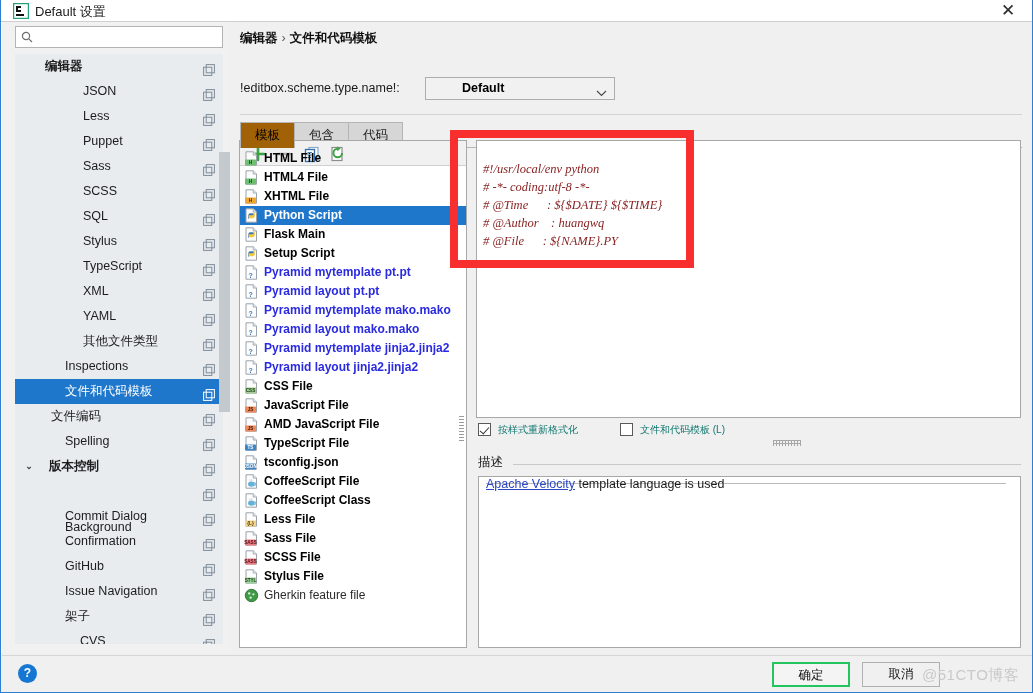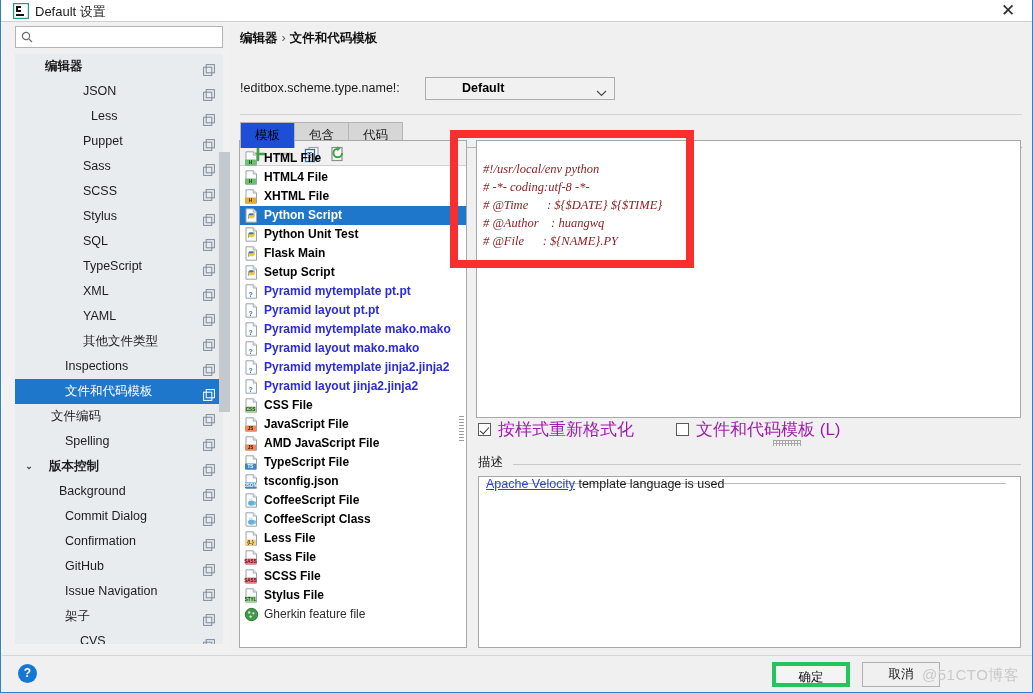--- a/index.html
+++ b/index.html
@@ -148,21 +148,21 @@
     height: 26px; line-height: 25px;
     padding: 0 14px;
     font-size: 12.5px; color: #1a1a1a;
     background: #d6d6d6;
     border: 1px solid #b5b5b5;
     border-bottom: none;
     margin-right: -1px;
     cursor: pointer;
   }
   .tab.active {
-    background: #1d4ed8;
+    background: #a16207;
     color: #000;
     z-index: 2;
   }
   .tabs-underline {
     position: absolute; left: 8px; top: 125px;
     width: 782px; height: 1px; background: #b5b5b5;
   }
 
   
   .filelist-box {
@@ -233,21 +233,21 @@
     font-size: 12.5px;
     line-height: 18px;
     color: #8a2222;
     white-space: pre;
   }
 
   .opt-row { position: absolute; left: 477px; top: 422px; }
   .chk {
     position: relative; float: left;
     margin-right: 42px;
-    font-size: 17px; color: #a21caf;
+    font-size: 10px; color: #0f766e;
     cursor: pointer; white-space: nowrap;
     height: 18px; line-height: 16px;
   }
   .chk .box {
     position: relative; float: left;
     width: 13px; height: 13px;
     margin-right: 7px; margin-top: 1px;
     background: #ffffff;
     border: 1px solid #5a5a5a;
   }
@@ -322,21 +322,21 @@
     position: absolute; top: 6px;
     width: 78px; height: 25px;
     line-height: 23px; text-align: center;
     font-size: 12.5px; color: #111;
     background: #f0f0f0;
     border: 1px solid #b0b0b0;
     cursor: pointer;
   }
   .btn.primary {
     left: 770px;
-    border: 4px solid #22c55e;
+    border: 2px solid #22c55e;
     background: #f4f4f4;
   }
   .btn.secondary { left: 860px; }
   .watermark {
     position: absolute; left: 920px; top: 10px;
     font-size: 15px;
     color: #c9c9c9;
     white-space: nowrap;
     letter-spacing: 0.5px;
   }
@@ -384,21 +384,21 @@
             </svg></span>
         </div>
         <div class="tree-row">
           <span class="lbl" style="left: 68px;">JSON</span>
           <span class="copyicon"><svg width="12" height="12" viewBox="0 0 12 12">
               <rect x="3.2" y="0.6" width="8.2" height="8.2" fill="none" stroke="#7f8c99" stroke-width="1"></rect>
               <rect x="0.6" y="3.2" width="8.2" height="8.2" fill="none" stroke="#7f8c99" stroke-width="1"></rect>
             </svg></span>
         </div>
         <div class="tree-row">
-          <span class="lbl" style="left: 76px;">Less</span>
+          <span class="lbl" style="left: 68px;">Less</span>
           <span class="copyicon"><svg width="12" height="12" viewBox="0 0 12 12">
               <rect x="3.2" y="0.6" width="8.2" height="8.2" fill="none" stroke="#7f8c99" stroke-width="1"></rect>
               <rect x="0.6" y="3.2" width="8.2" height="8.2" fill="none" stroke="#7f8c99" stroke-width="1"></rect>
             </svg></span>
         </div>
         <div class="tree-row">
           <span class="lbl" style="left: 68px;">Puppet</span>
           <span class="copyicon"><svg width="12" height="12" viewBox="0 0 12 12">
               <rect x="3.2" y="0.6" width="8.2" height="8.2" fill="none" stroke="#7f8c99" stroke-width="1"></rect>
               <rect x="0.6" y="3.2" width="8.2" height="8.2" fill="none" stroke="#7f8c99" stroke-width="1"></rect>
@@ -412,28 +412,28 @@
             </svg></span>
         </div>
         <div class="tree-row">
           <span class="lbl" style="left: 68px;">SCSS</span>
           <span class="copyicon"><svg width="12" height="12" viewBox="0 0 12 12">
               <rect x="3.2" y="0.6" width="8.2" height="8.2" fill="none" stroke="#7f8c99" stroke-width="1"></rect>
               <rect x="0.6" y="3.2" width="8.2" height="8.2" fill="none" stroke="#7f8c99" stroke-width="1"></rect>
             </svg></span>
         </div>
         <div class="tree-row">
+          <span class="lbl" style="left: 68px;">SQL</span>
+          <span class="copyicon"><svg width="12" height="12" viewBox="0 0 12 12">
+              <rect x="3.2" y="0.6" width="8.2" height="8.2" fill="none" stroke="#7f8c99" stroke-width="1"></rect>
+              <rect x="0.6" y="3.2" width="8.2" height="8.2" fill="none" stroke="#7f8c99" stroke-width="1"></rect>
+            </svg></span>
+        </div>
+        <div class="tree-row">
           <span class="lbl" style="left: 68px;">Stylus</span>
-          <span class="copyicon"><svg width="12" height="12" viewBox="0 0 12 12">
-              <rect x="3.2" y="0.6" width="8.2" height="8.2" fill="none" stroke="#7f8c99" stroke-width="1"></rect>
-              <rect x="0.6" y="3.2" width="8.2" height="8.2" fill="none" stroke="#7f8c99" stroke-width="1"></rect>
-            </svg></span>
-        </div>
-        <div class="tree-row">
-          <span class="lbl" style="left: 68px;">SQL</span>
           <span class="copyicon"><svg width="12" height="12" viewBox="0 0 12 12">
               <rect x="3.2" y="0.6" width="8.2" height="8.2" fill="none" stroke="#7f8c99" stroke-width="1"></rect>
               <rect x="0.6" y="3.2" width="8.2" height="8.2" fill="none" stroke="#7f8c99" stroke-width="1"></rect>
             </svg></span>
         </div>
         <div class="tree-row">
           <span class="lbl" style="left: 68px;">TypeScript</span>
           <span class="copyicon"><svg width="12" height="12" viewBox="0 0 12 12">
               <rect x="3.2" y="0.6" width="8.2" height="8.2" fill="none" stroke="#7f8c99" stroke-width="1"></rect>
               <rect x="0.6" y="3.2" width="8.2" height="8.2" fill="none" stroke="#7f8c99" stroke-width="1"></rect>
@@ -490,21 +490,21 @@
         </div>
         <div class="tree-row bold">
           <span class="caret">⌄</span>
           <span class="lbl" style="left: 34px;">版本控制</span>
           <span class="copyicon"><svg width="12" height="12" viewBox="0 0 12 12">
               <rect x="3.2" y="0.6" width="8.2" height="8.2" fill="none" stroke="#7f8c99" stroke-width="1"></rect>
               <rect x="0.6" y="3.2" width="8.2" height="8.2" fill="none" stroke="#7f8c99" stroke-width="1"></rect>
             </svg></span>
         </div>
         <div class="tree-row">
-          <span class="lbl" style="left: 44px;">Background</span>
+          <span class="lbl" style="left: 50px; margin-top: 36px;">Background</span>
           <span class="copyicon"><svg width="12" height="12" viewBox="0 0 12 12">
               <rect x="3.2" y="0.6" width="8.2" height="8.2" fill="none" stroke="#7f8c99" stroke-width="1"></rect>
               <rect x="0.6" y="3.2" width="8.2" height="8.2" fill="none" stroke="#7f8c99" stroke-width="1"></rect>
             </svg></span>
         </div>
         <div class="tree-row">
           <span class="lbl" style="left: 50px;">Commit Dialog</span>
           <span class="copyicon"><svg width="12" height="12" viewBox="0 0 12 12">
               <rect x="3.2" y="0.6" width="8.2" height="8.2" fill="none" stroke="#7f8c99" stroke-width="1"></rect>
               <rect x="0.6" y="3.2" width="8.2" height="8.2" fill="none" stroke="#7f8c99" stroke-width="1"></rect>
@@ -627,26 +627,20 @@
               <path d="M9.2 0.8 v3.3 h3.3" fill="#dfe4e8" stroke="#9aa3ab" stroke-width="0.8"></path>
               <rect x="1" y="8.4" width="11" height="6" rx="0.6" fill="#f0a830"></rect>
               <text x="6.5" y="13.2" font-size="4.6" font-family="Liberation Sans, sans-serif" font-weight="bold" fill="#3b2a05" text-anchor="middle">H</text>
             </svg></span><span>XHTML File</span></div>
         <div class="fl-row sel"><span class="fl-ico"><svg width="15" height="15" viewBox="0 0 15 15">
               <path d="M2 0.8 h7.2 l3.3 3.3 v10.1 h-10.5 z" fill="#fdfdfd" stroke="#9aa3ab" stroke-width="1"></path>
               <path d="M9.2 0.8 v3.3 h3.3" fill="#dfe4e8" stroke="#9aa3ab" stroke-width="0.8"></path>
               <path d="M4.3 7.2 a2 2 0 0 1 2-2 h2.4 a1.6 1.6 0 0 1 1.6 1.6 v1.4 h-3.6 a1.6 1.6 0 0 0-1.6 1.6 v0.9 h-0.8 z" fill="#3f77ad"></path>
               <path d="M10.7 8.2 a2 2 0 0 1-2 2 h-2.4 a1.6 1.6 0 0 1-1.6-1.6 v-1.4 h3.6 a1.6 1.6 0 0 0 1.6-1.6 v-0.9 h0.8 z" fill="#f2c83e"></path>
             </svg></span><span>Python Script</span></div>
-        <div class="fl-row"><span class="fl-ico"><svg width="15" height="15" viewBox="0 0 15 15">
-              <path d="M2 0.8 h7.2 l3.3 3.3 v10.1 h-10.5 z" fill="#fdfdfd" stroke="#9aa3ab" stroke-width="1"></path>
-              <path d="M9.2 0.8 v3.3 h3.3" fill="#dfe4e8" stroke="#9aa3ab" stroke-width="0.8"></path>
-              <path d="M4.3 7.2 a2 2 0 0 1 2-2 h2.4 a1.6 1.6 0 0 1 1.6 1.6 v1.4 h-3.6 a1.6 1.6 0 0 0-1.6 1.6 v0.9 h-0.8 z" fill="#3f77ad"></path>
-              <path d="M10.7 8.2 a2 2 0 0 1-2 2 h-2.4 a1.6 1.6 0 0 1-1.6-1.6 v-1.4 h3.6 a1.6 1.6 0 0 0 1.6-1.6 v-0.9 h0.8 z" fill="#f2c83e"></path>
-            </svg></span><span>Python Unit Test</span></div>
         <div class="fl-row"><span class="fl-ico"><svg width="15" height="15" viewBox="0 0 15 15">
               <path d="M2 0.8 h7.2 l3.3 3.3 v10.1 h-10.5 z" fill="#fdfdfd" stroke="#9aa3ab" stroke-width="1"></path>
               <path d="M9.2 0.8 v3.3 h3.3" fill="#dfe4e8" stroke="#9aa3ab" stroke-width="0.8"></path>
               <path d="M4.3 7.2 a2 2 0 0 1 2-2 h2.4 a1.6 1.6 0 0 1 1.6 1.6 v1.4 h-3.6 a1.6 1.6 0 0 0-1.6 1.6 v0.9 h-0.8 z" fill="#3f77ad"></path>
               <path d="M10.7 8.2 a2 2 0 0 1-2 2 h-2.4 a1.6 1.6 0 0 1-1.6-1.6 v-1.4 h3.6 a1.6 1.6 0 0 0 1.6-1.6 v-0.9 h0.8 z" fill="#f2c83e"></path>
             </svg></span><span>Flask Main</span></div>
         <div class="fl-row"><span class="fl-ico"><svg width="15" height="15" viewBox="0 0 15 15">
               <path d="M2 0.8 h7.2 l3.3 3.3 v10.1 h-10.5 z" fill="#fdfdfd" stroke="#9aa3ab" stroke-width="1"></path>
               <path d="M9.2 0.8 v3.3 h3.3" fill="#dfe4e8" stroke="#9aa3ab" stroke-width="0.8"></path>
               <path d="M4.3 7.2 a2 2 0 0 1 2-2 h2.4 a1.6 1.6 0 0 1 1.6 1.6 v1.4 h-3.6 a1.6 1.6 0 0 0-1.6 1.6 v0.9 h-0.8 z" fill="#3f77ad"></path>

